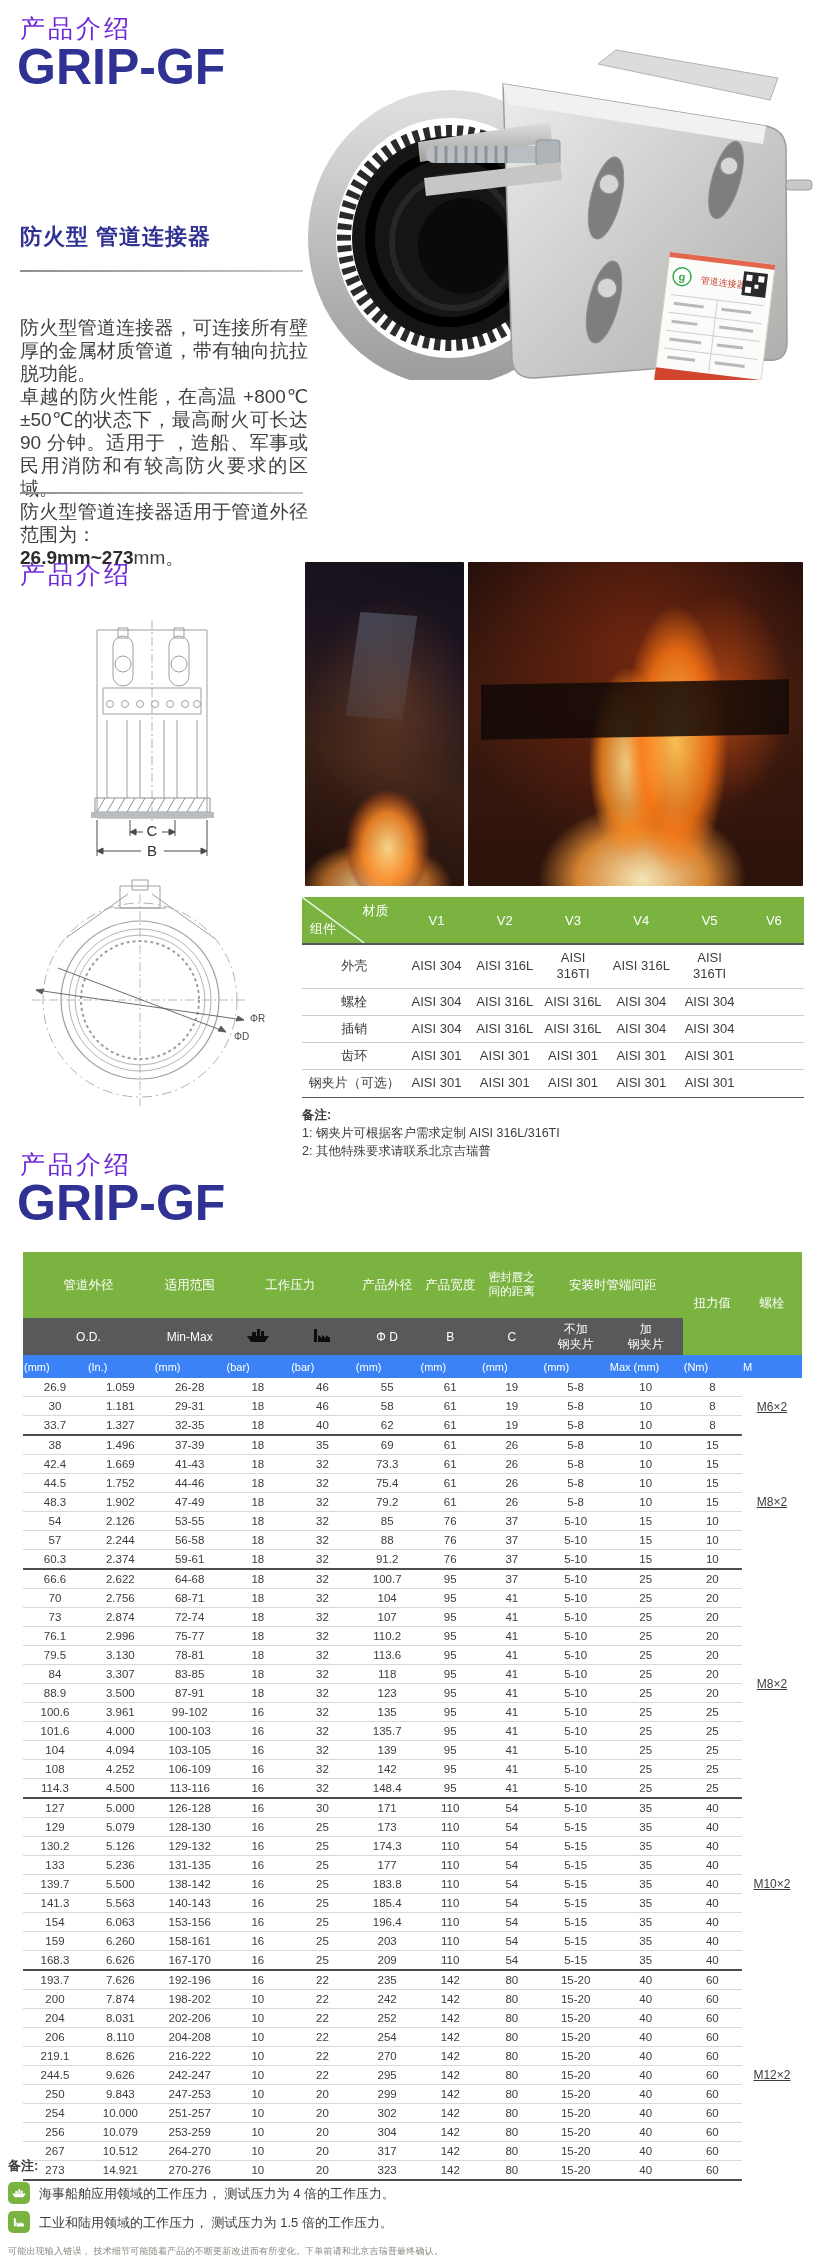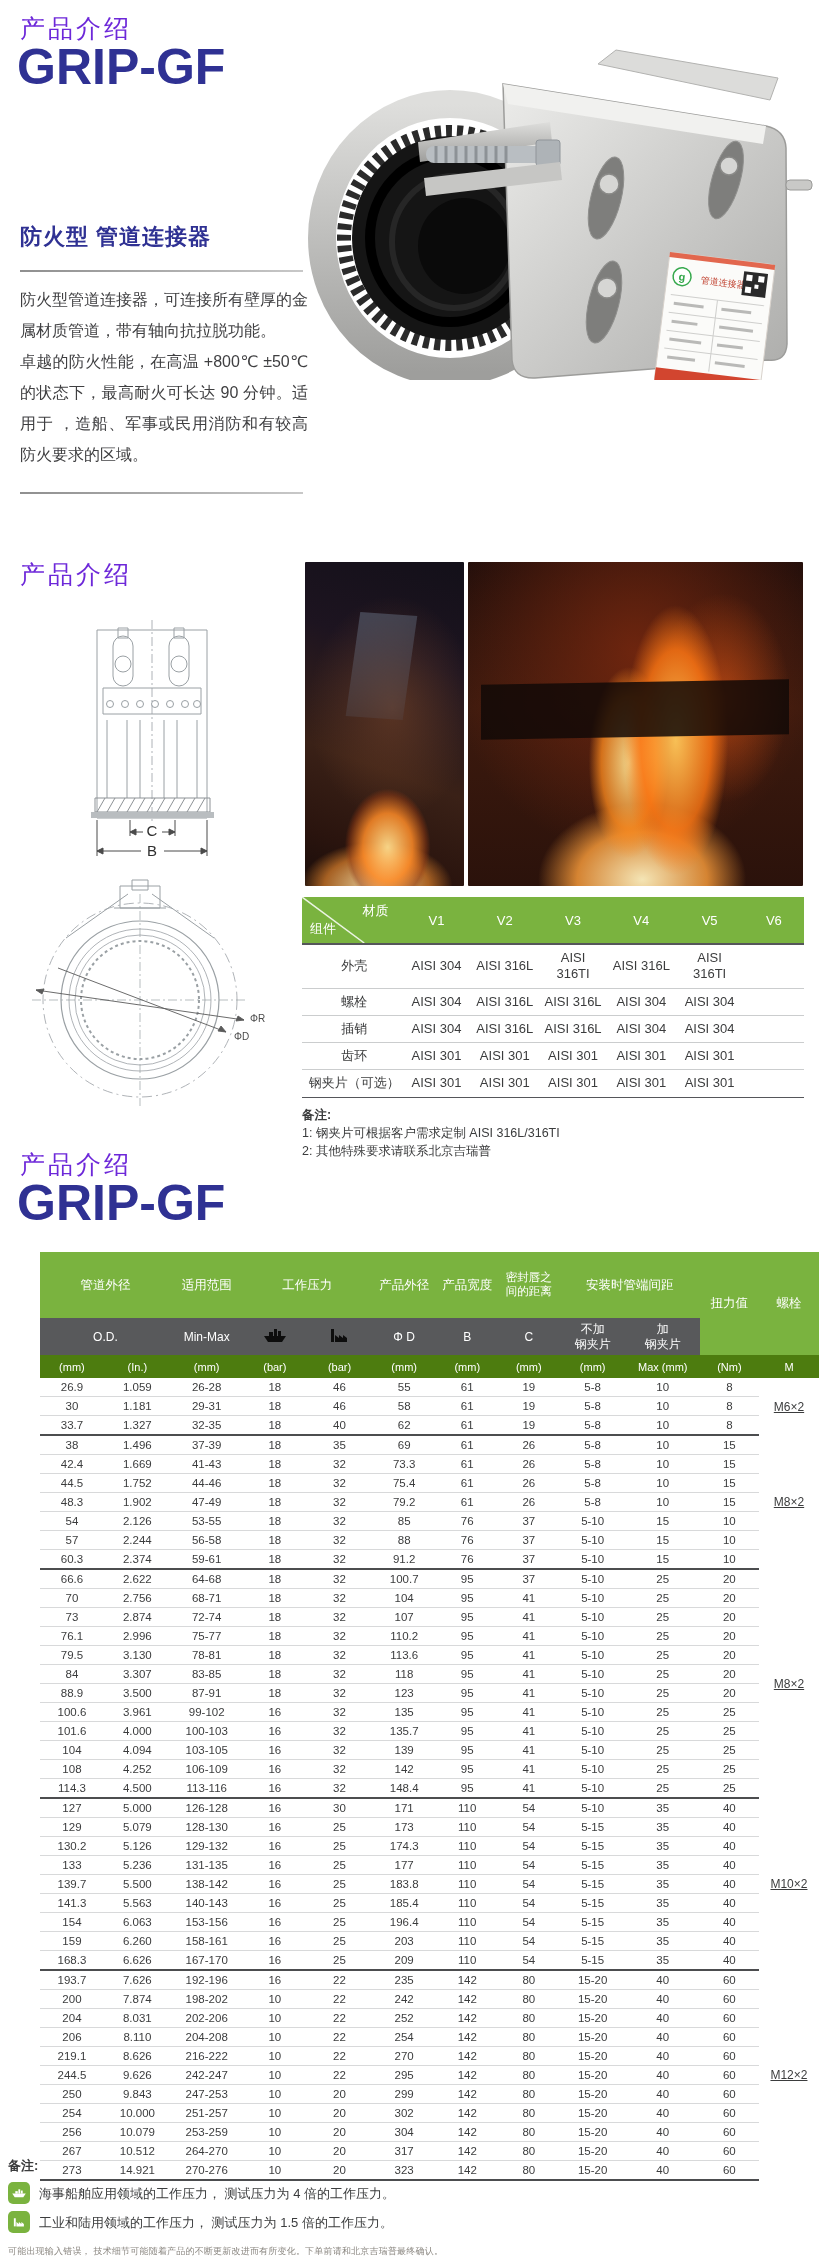--- a/index.html
+++ b/index.html
@@ -7,21 +7,21 @@
         font-family:"Liberation Sans","DejaVu Sans",sans-serif;color:#3d3d3d;}
   .abs{position:absolute;}
 
   
   .eyebrow{font-size:25px;color:#6d28d9;letter-spacing:3px;font-weight:500;}
   .brand{font-size:50px;font-weight:800;color:#2F3193;letter-spacing:0;line-height:1;}
   .subtitle{font-size:22px;font-weight:800;color:#2F3193;letter-spacing:1px;}
   .rule{height:2px;background:linear-gradient(90deg,#8f8f8f,#c8c8c8);}
 
   
-  .intro{width:288px;font-size:16px;line-height:31px;text-align:justify;color:#3f3f41;}
+  .intro{width:288px;font-size:19px;line-height:23px;text-align:justify;color:#3f3f41;margin-top:32px;}
   .intro p{margin:0;}
   .intro b{color:#2b2b2d;}
 
   
   .fire{position:absolute;border-radius:1px;overflow:hidden;}
   .fire-left{background:
     radial-gradient(55px 75px at 52% 88%, rgba(255,220,140,.95), rgba(255,140,40,.85) 45%, rgba(150,60,20,.45) 70%, transparent 78%),
     radial-gradient(95px 55px at 45% 100%, rgba(255,235,180,.9), rgba(255,150,50,.6) 55%, transparent 80%),
     radial-gradient(120px 160px at 55% 45%, rgba(125,72,42,.55), transparent 70%),
     linear-gradient(200deg,#131019 0%,#1d1420 30%,#3a2117 62%,#2a140e 85%,#1a0d0a 100%);}
@@ -50,21 +50,21 @@
   .c-top{position:absolute;right:14px;top:5px;}
   .c-bot{position:absolute;left:8px;bottom:5px;}
   .mat-notes{font-size:12.5px;line-height:18px;color:#3b3c3d;}
   .mat-notes .t{font-weight:700;}
 
   
   .spec{width:779px;table-layout:fixed;font-size:11.5px;}
   .spec th{font-weight:400;color:#fff;background:#7AB33F;vertical-align:middle;padding:0 1px;font-size:12.5px;}
   .spec .h1 th{height:66px;}
   .spec .h2 th{height:37px;background:#58595B;font-size:12px;}
-  .spec .h3 td{height:21px;background:#4d7c0f;color:#fff;text-align:center;font-size:11px;}
+  .spec .h3 td{height:21px;background:#3b82f6;color:#fff;font-size:11px;}
   .spec tbody td{height:18px;text-align:center;color:#3b3c3d;border-top:1px solid #d8d9da;padding:0;}
   .spec tbody tr:first-child td{border-top:none;margin-top:30px;}
   .spec tbody tr.group-end td{border-bottom:2px solid #4c4d4f;}
   .spec tbody td.bolt{font-size:12px;border-top:none;text-decoration:underline;}
   .pre{white-space:pre-line;line-height:1.2;}
   .spec .h1 th.two{font-size:11.5px;}
 
   
   .footnotes{font-size:13px;color:#3b3c3d;line-height:19px;}
   .footnotes .t{font-weight:700;}
@@ -157,20 +157,22 @@
       </g>
     </svg>
   </div>
 
   <div class="abs subtitle" style="left:20px;top:222px;">防火型 管道连接器</div>
   <div class="abs rule" style="left:20px;top:270px;width:283px;"></div>
 
   <div class="abs intro" style="left:20px;top:284px;">
     <p>防火型管道连接器，可连接所有壁厚的金属材质管道，带有轴向抗拉脱功能。</p>
     <p>卓越的防火性能，在高温 +800℃ ±50℃的状态下，最高耐火可长达 90 分钟。适用于 ，造船、军事或民用消防和有较高防火要求的区域。</p>
+    <p><span>防火型管道连接器适用于管道外径范围为：</span><br>
+      <b>26.9mm~273</b><span>mm。</span></p>
   </div>
   <div class="abs rule" style="left:20px;top:492px;width:283px;"></div>
 
   <div class="abs eyebrow" style="left:20px;top:558px;">产品介绍</div>
 
   <div class="abs" style="left:85px;top:620px;">
     <svg class="drawing" width="135" height="240" viewBox="0 0 135 240">
       <g stroke="#9aa0a4" stroke-width="1" fill="none">
         <rect x="12" y="10" width="110" height="188"></rect>
         <rect x="28" y="16" width="20" height="50" rx="10"></rect>
@@ -330,21 +332,21 @@
 
   <div class="abs mat-notes" style="left:302px;top:1106px;">
     <div class="t">备注:</div>
     <div>1: 钢夹片可根据客户需求定制 AISI  316L/316TI</div>
     <div>2: 其他特殊要求请联系北京吉瑞普</div>
   </div>
 
   <div class="abs eyebrow" style="left:20px;top:1148px;">产品介绍</div>
   <div class="abs brand" style="left:17px;top:1178px;">GRIP-GF</div>
 
-  <table class="spec abs" style="left:40px;top:1252px;">
+  <table class="spec abs" style="left:23px;top:1252px;">
     <colgroup>
       <col style="width:8.2%">
         <col style="width:8.6%">
         <col style="width:9.2%">
         <col style="width:8.3%">
       <col style="width:8.3%">
         <col style="width:8.3%">
         <col style="width:7.9%">
         <col style="width:7.9%">
       <col style="width:8.5%">

